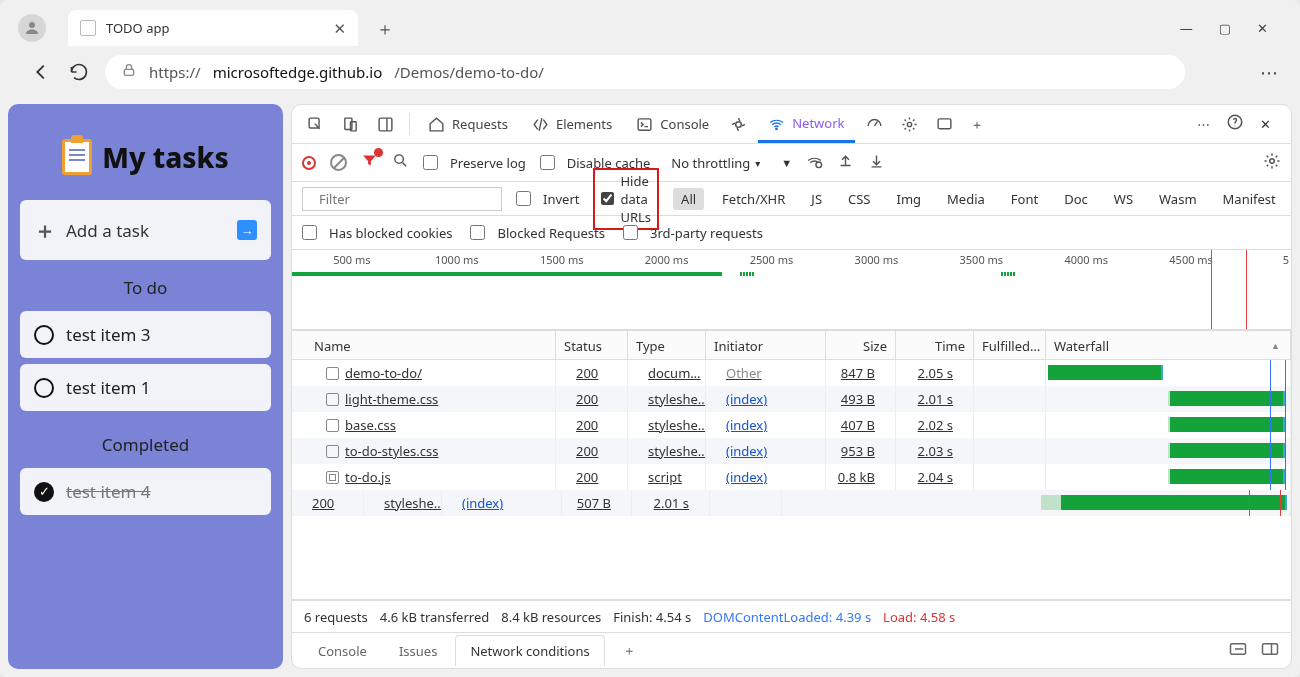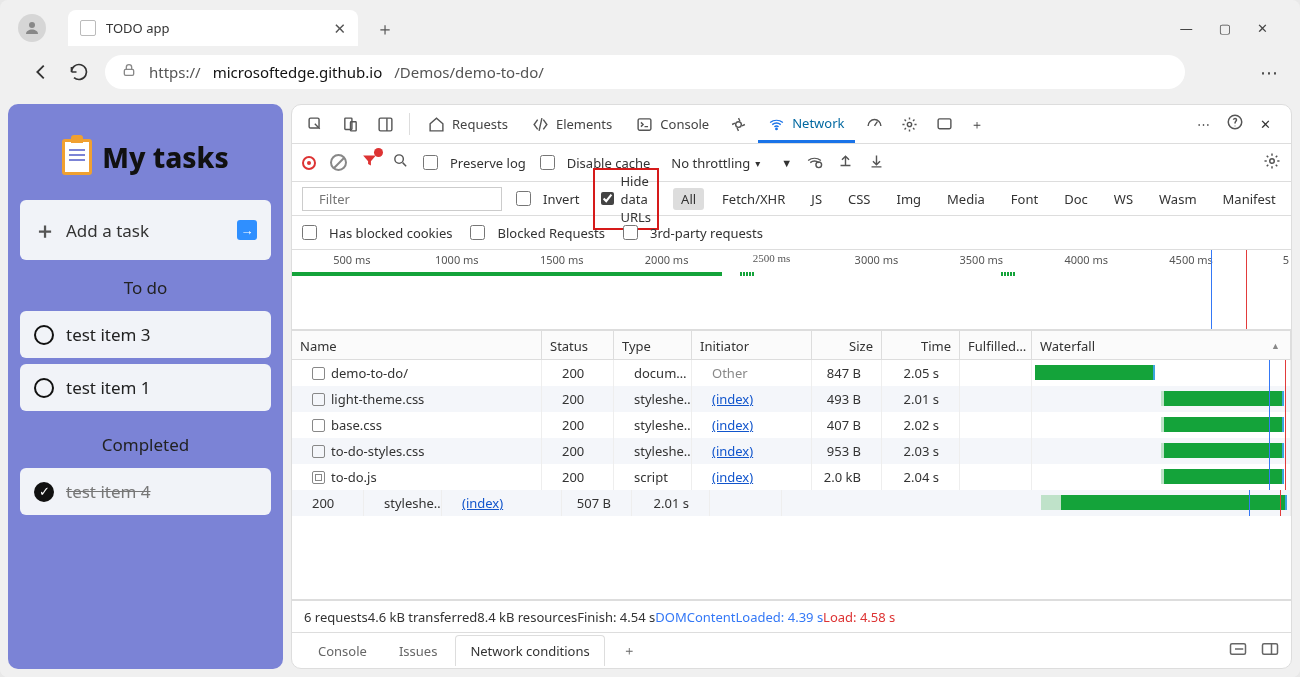--- a/index.html
+++ b/index.html
@@ -81,41 +81,41 @@
 .ov-ticks{height:20px;display:flex;font-size:11px;color:#555;position:relative;padding-left:22px;}
 .ov-ticks span{position:absolute;top:2px;transform:translateX(-50%);}
 .ov-bar{position:absolute;top:22px;left:0;height:4px;background:#14a33a;width:43%;}
 .ov-dash{position:absolute;top:22px;left:44.8%;width:2px;height:4px;background:#14a33a;box-shadow:3px 0 0 #14a33a,6px 0 0 #14a33a,9px 0 0 #14a33a,12px 0 0 #14a33a;}
 .ov-dash2{position:absolute;top:22px;left:71%;width:2px;height:4px;background:#14a33a;box-shadow:3px 0 0 #14a33a,6px 0 0 #14a33a,9px 0 0 #14a33a,12px 0 0 #14a33a;}
 .ov-blue{position:absolute;top:0;bottom:0;left:92%;width:1px;background:#3478f6;}
 .ov-red{position:absolute;top:0;bottom:0;left:95.5%;width:1px;background:#e23b3b;}
 
 .dt-headers{height:30px;border-top:1px solid #ddd;border-bottom:1px solid #ddd;display:flex;background:#fbfbfb;}
 .dt-headers .col{border-right:1px solid #ddd;padding:6px 8px;font-size:13px;color:#333;}
-.c-name{width:250px;}.c-status{width:72px;}.c-type{width:78px;}.c-init{width:120px;}.c-size{width:70px;text-align:right;padding-right:10px;}.c-time{width:78px;text-align:right;padding-right:10px;}.c-ful{width:72px;}.c-wf{flex:1;position:relative;}
+.c-name{width:250px;margin-left:14px;}.c-status{width:72px;}.c-type{width:78px;}.c-init{width:120px;}.c-size{width:70px;text-align:right;padding-right:10px;}.c-time{width:78px;text-align:right;padding-right:10px;}.c-ful{width:72px;}.c-wf{flex:1;position:relative;}
 .c-wf .sort{position:absolute;right:10px;top:8px;font-size:9px;color:#888;}
 
 .dt-body{flex:0 0 auto;}
 .row{display:flex;height:26px;align-items:center;font-size:13px;}
 .row:nth-child(odd){background:#fff;}
 .row:nth-child(even){background:#f4f6fa;}
-.row .col{border-right:1px solid #eee;padding:0 20px;height:100%;display:flex;align-items:center;white-space:nowrap;overflow:hidden;text-overflow:ellipsis;}
+.row .col{border-right:1px solid #eee;padding:0 20px;height:100%;display:flex;align-items:center;white-space:nowrap;overflow:hidden;text-overflow:ellipsis;text-decoration:underline;}
 .row .c-init a{color:#1155cc;text-decoration:underline;}
 .file-ico{width:13px;height:13px;border:1px solid #888;border-radius:2px;margin-right:6px;position:relative;}
 .file-ico.sq:after{content:"";position:absolute;inset:2px;border:1px solid #888;}
 .wf-cell{position:relative;height:100%;}
 .wf-bar{position:absolute;top:5px;height:15px;background:#14a33a;}
 .wf-q{position:absolute;top:5px;height:15px;background:#bfe2c9;}
 .wf-t{position:absolute;top:5px;width:2px;height:15px;background:#3aa6dd;}
 .wf-blue{position:absolute;top:0;bottom:0;width:1px;background:#3478f6;}
 .wf-red{position:absolute;top:0;bottom:0;width:1px;background:#e23b3b;}
 
 .dt-gap{flex:1;border-bottom:1px solid #ddd;}
 
-.dt-status{height:32px;border-top:1px solid #ddd;display:flex;align-items:center;padding:8px 12px;font-size:13px;color:#333;}
+.dt-status{height:32px;border-top:1px solid #ddd;display:flex;align-items:center;padding:8px 12px;gap:12px;font-size:13px;color:#333;}
 .dt-status .dcl{color:#3478f6;}
 .dt-status .load{color:#d33;}
 
 .dt-drawer{height:36px;display:flex;align-items:center;padding:0 12px;gap:4px;border-top:1px solid #ddd;}
 .drawer-tab{padding:6px 14px;color:#666;}
 .drawer-tab.active{background:#fff;color:#333;border:1px solid #ddd;border-bottom:none;border-radius:4px 4px 0 0;}
 .drawer-right{margin-left:auto;display:flex;gap:14px;color:#666;}
 </style>
 </head>
 <body>
@@ -243,21 +243,21 @@
             <svg viewBox="0 0 24 24" fill="none" stroke="#555" stroke-width="2">
               <circle cx="12" cy="12" r="4"></circle>
               <path d="M12 3l2 4M21 12l-4 2M12 21l-2-4M3 12l4-2"></path>
             </svg>
           </div>
         <div class="dt-tab active">
             <svg viewBox="0 0 24 24" fill="none" stroke="#1a73e8" stroke-width="2">
               <path d="M3 12a15 15 0 0 1 18 0M6 15a10 10 0 0 1 12 0M9 18a5 5 0 0 1 6 0"></path>
               <circle cx="12" cy="21" r="1" fill="#1a73e8"></circle>
             </svg>
-            <span style="color:#0369a1">Network</span>
+            <span style="color:#8b5cf6">Network</span>
           </div>
         <div class="dt-tab icononly">
             <svg viewBox="0 0 24 24" fill="none" stroke="#555" stroke-width="2">
               <path d="M3 14a9 9 0 0 1 18 0M12 14l4-6"></path>
             </svg>
           </div>
         <div class="dt-tab icononly">
             <svg viewBox="0 0 24 24" fill="none" stroke="#555" stroke-width="2">
               <circle cx="12" cy="12" r="3"></circle>
               <path d="M12 2v3M12 19v3M2 12h3M19 12h3M5 5l2 2M17 17l2 2M19 5l-2 2M7 17l-2 2"></path>
@@ -358,21 +358,21 @@
             <span>3rd-party requests</span>
           </label>
       </div>
 
       <div class="overview">
         <div class="ov-ticks" id="ov-ticks">
             <span style="left: 6%;">500 ms</span>
             <span style="left: 16.5%;">1000 ms</span>
             <span style="left: 27%;">1500 ms</span>
             <span style="left: 37.5%;">2000 ms</span>
-            <span style="left: 48%; font-family: Liberation Serif, serif;">2500 ms</span>
+            <span style="left: 48%;">2500 ms</span>
             <span style="left: 58.5%;">3000 ms</span>
             <span style="left: 69%;">3500 ms</span>
             <span style="left: 79.5%;">4000 ms</span>
             <span style="left: 90%;">4500 ms</span>
             <span style="left: 99.5%;">5</span>
           </div>
         <div class="ov-bar"></div>
           <div class="ov-dash"></div>
           <div class="ov-dash2"></div>
         <div class="ov-blue"></div>
@@ -462,21 +462,21 @@
               <div class="wf-red" style="left:98%"></div>
             </div>
           </div>
           <div class="row">
             <div class="col c-name"><span class="file-ico sq"></span>to-do.js</div>
             <div class="col c-status">200</div>
             <div class="col c-type">script</div>
             <div class="col c-init">
               <a href="#">(index)</a>
             </div>
-            <div class="col c-size" style="justify-content:flex-end">2.0 kB</div>
+            <div class="col c-size" style="justify-content:flex-end">0.8 kB</div>
             <div class="col c-time" style="justify-content:flex-end">2.04 s</div>
             <div class="col c-ful"></div>
             <div class="col c-wf wf-cell">
               <div class="wf-q" style="left:50%;width:1%"></div>
               <div class="wf-bar" style="left:51%;width:46%"></div>
               <div class="wf-t" style="left:97%"></div>
               <div class="wf-blue" style="left:92%"></div>
               <div class="wf-red" style="left:98%"></div>
             </div>
           </div>

